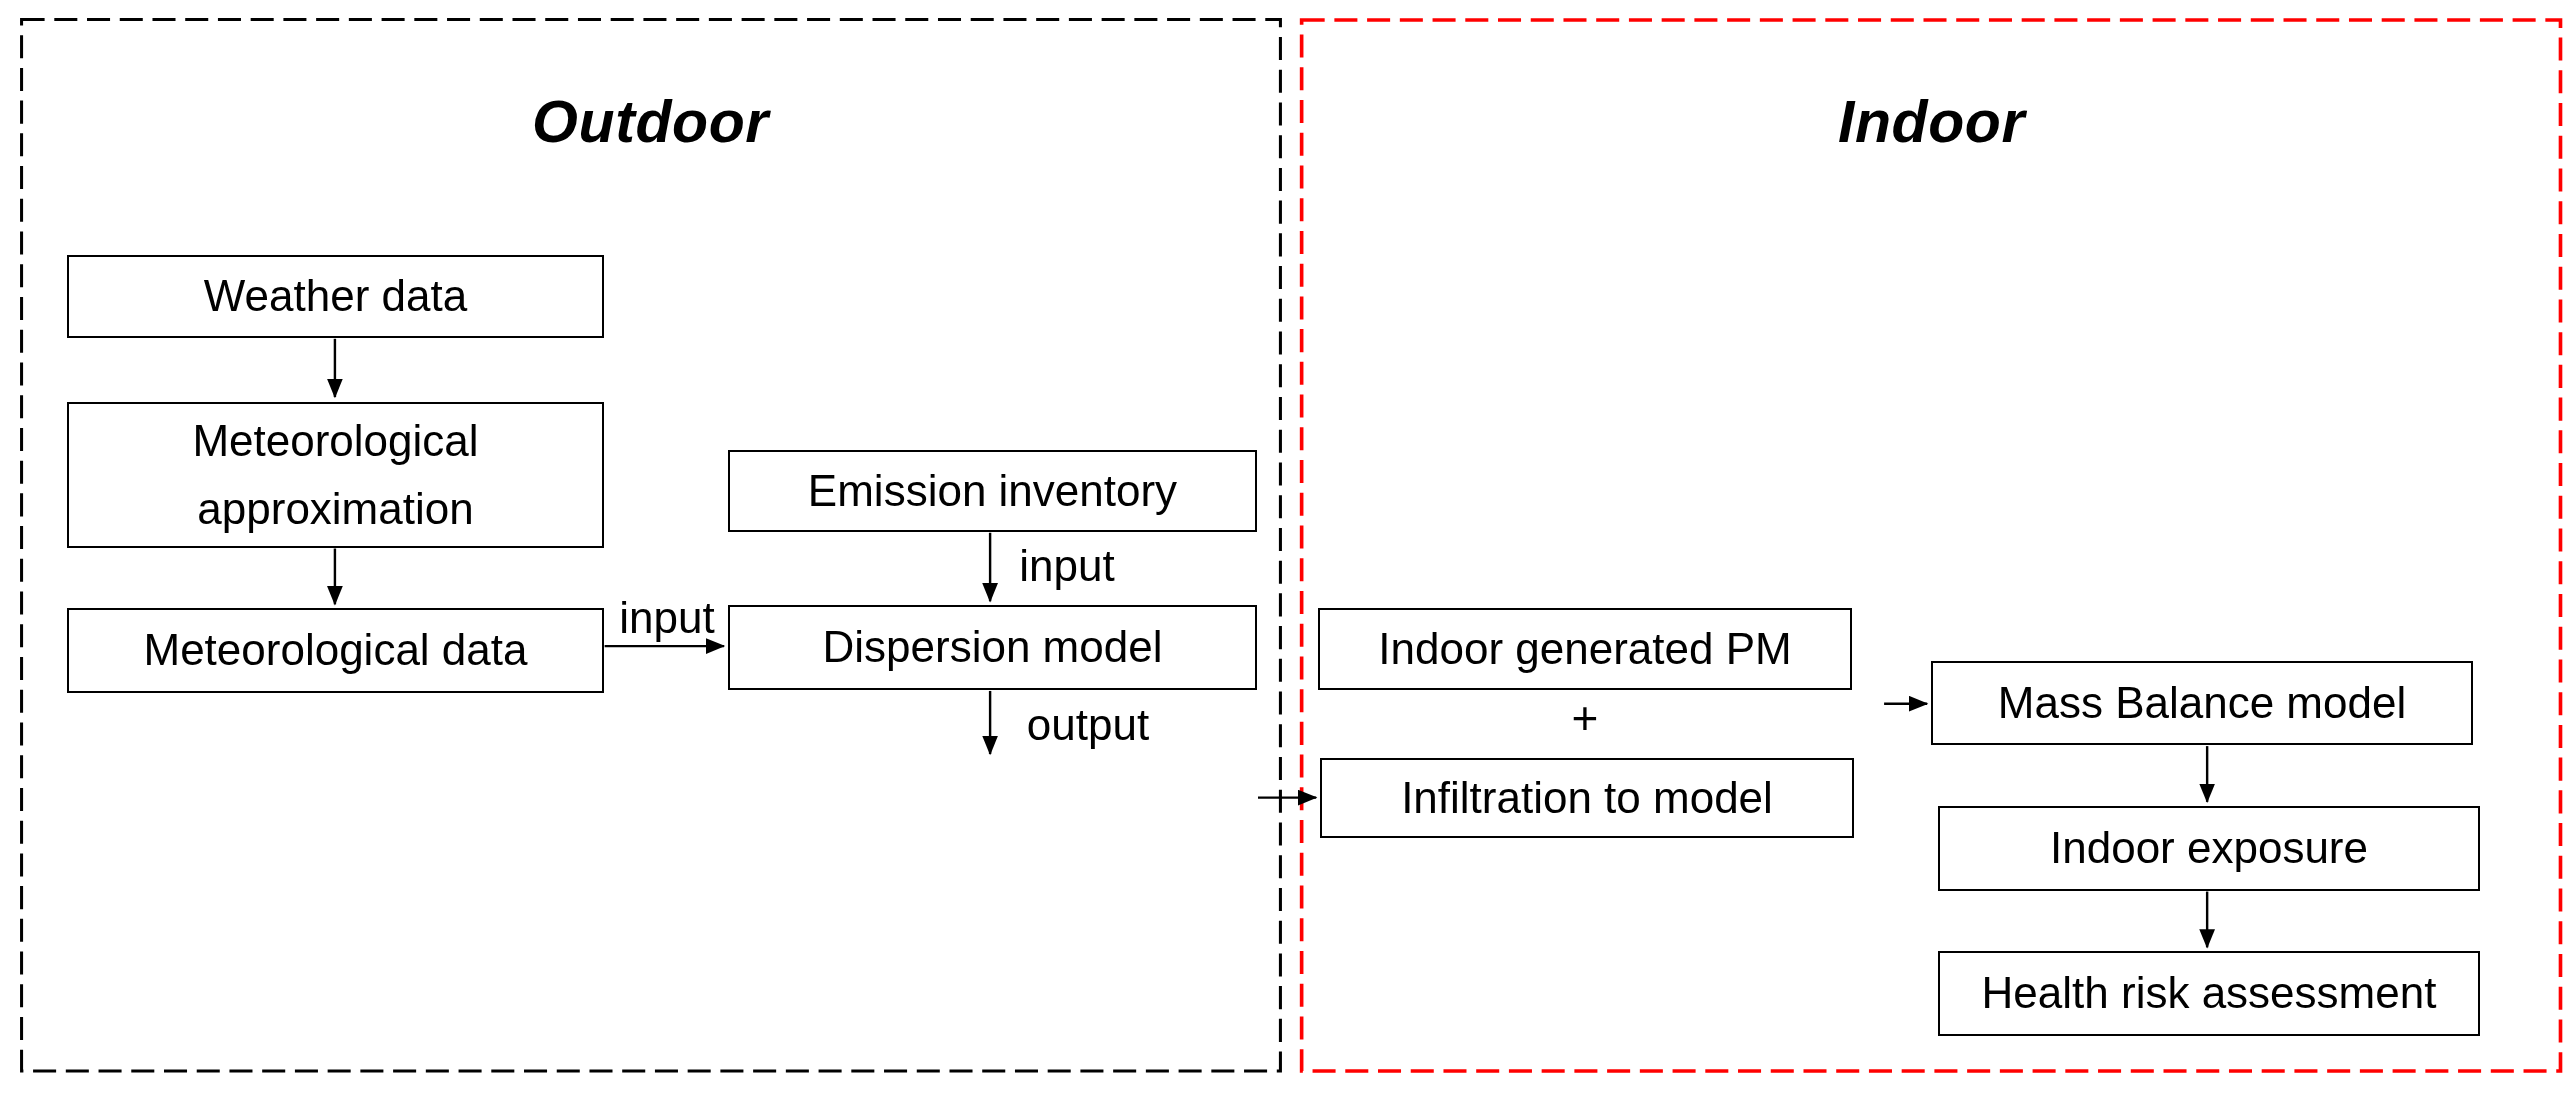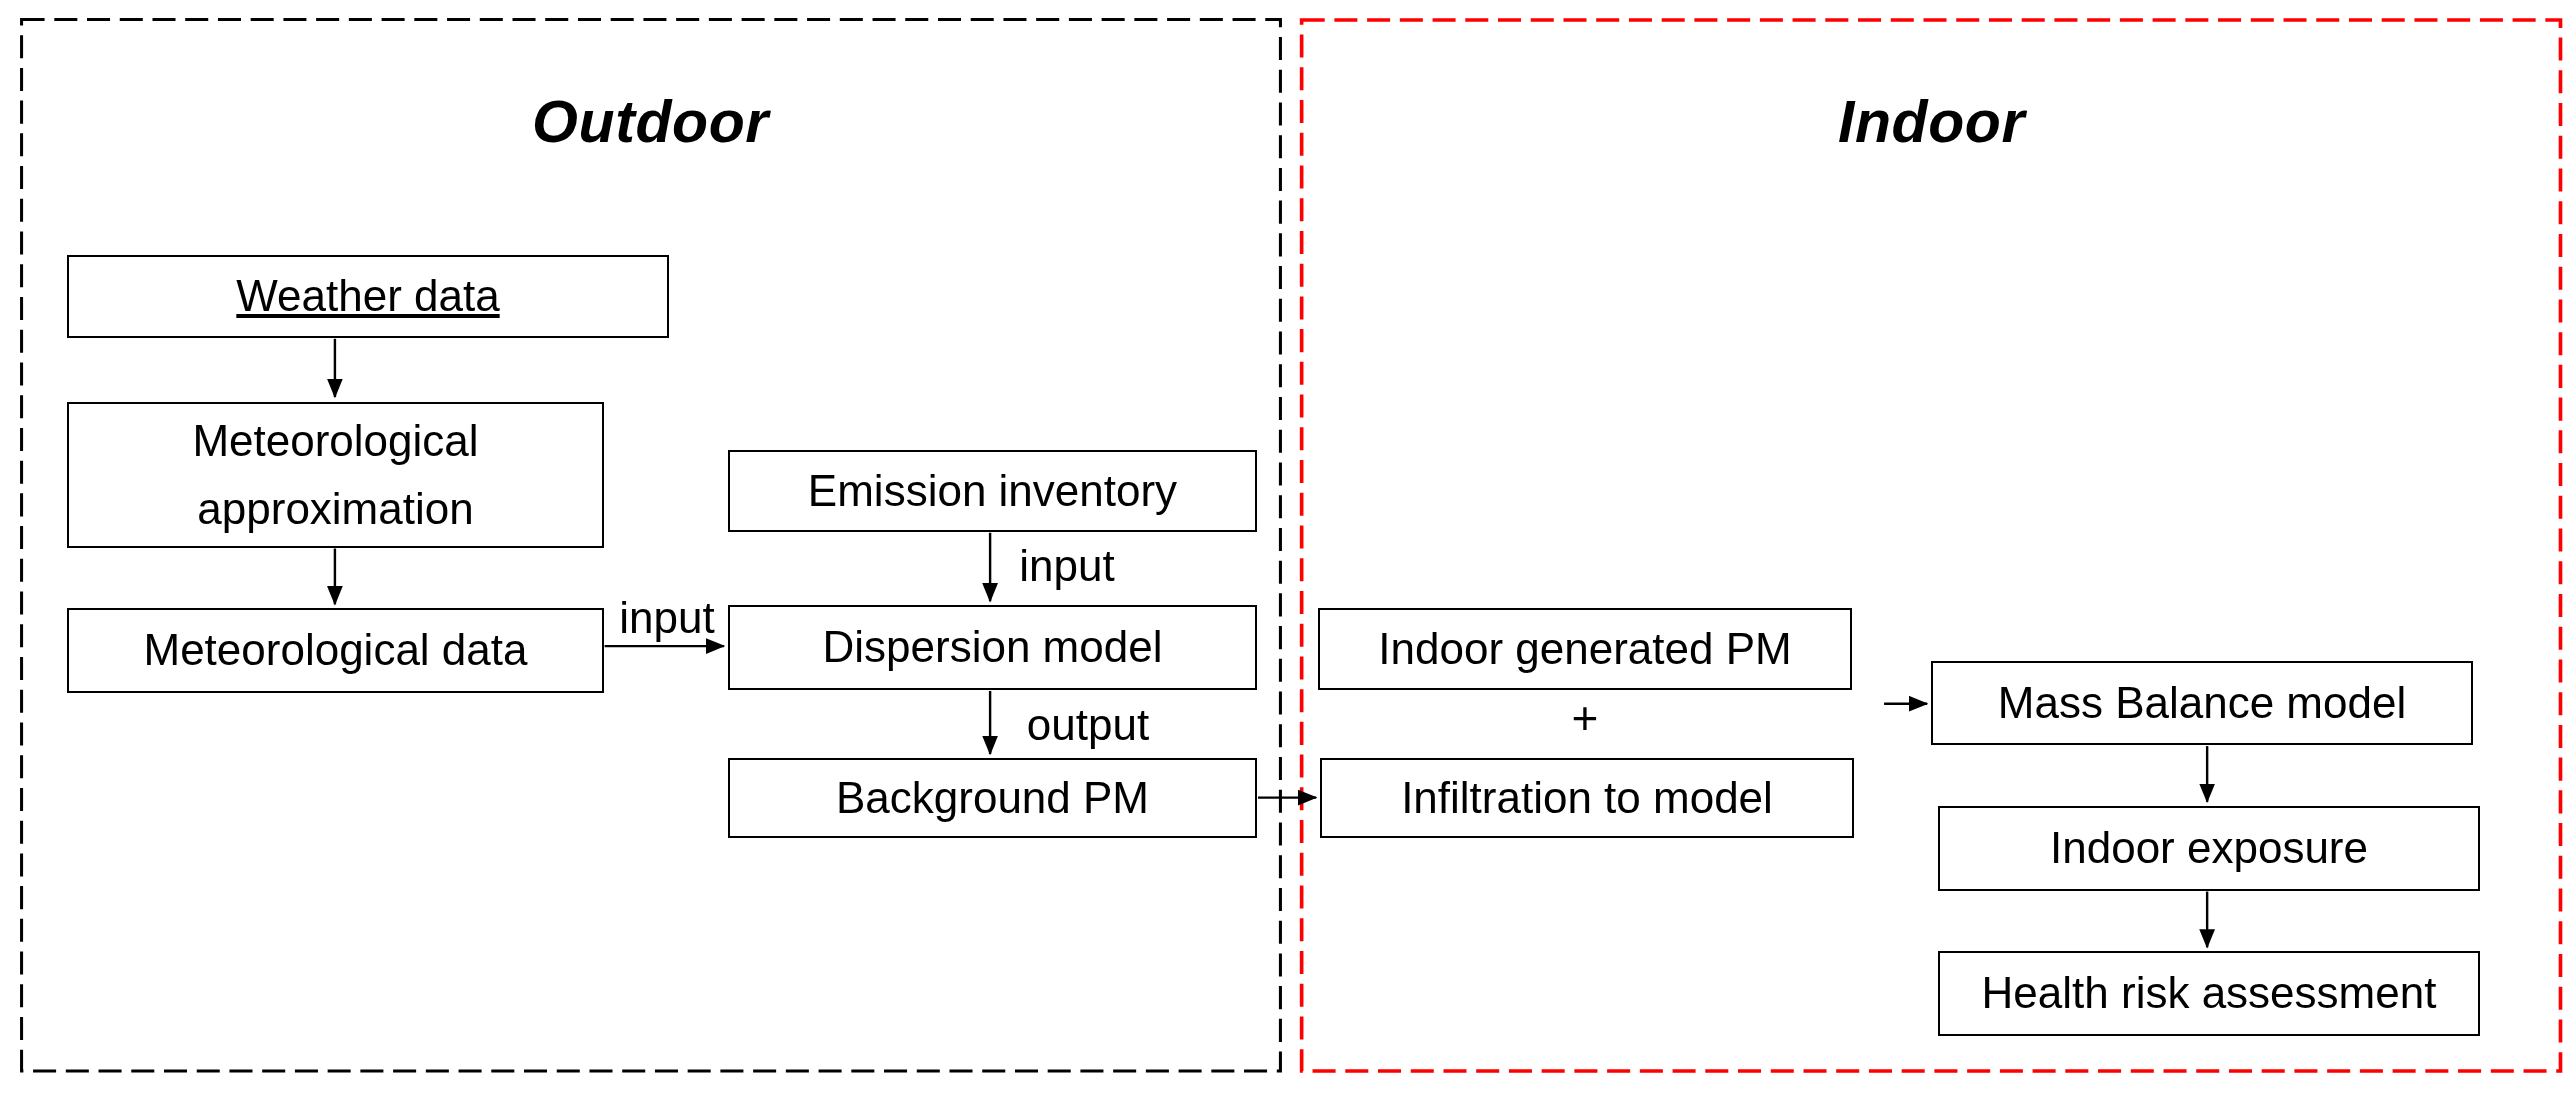--- a/index.html
+++ b/index.html
@@ -87,43 +87,40 @@
     <line x1="1633" y1="1140" x2="1633" y2="1244" stroke="#000000" stroke-width="4" marker-end="url(#ah)"></line>
     <line x1="2075" y1="1316" x2="2171" y2="1316" stroke="#000000" stroke-width="4" marker-end="url(#ah)"></line>
     <line x1="3108" y1="1161" x2="3179" y2="1161" stroke="#000000" stroke-width="4" marker-end="url(#ah)"></line>
     <line x1="3641" y1="1231" x2="3641" y2="1323" stroke="#000000" stroke-width="4" marker-end="url(#ah)"></line>
     <line x1="3641" y1="1471" x2="3641" y2="1563" stroke="#000000" stroke-width="4" marker-end="url(#ah)"></line>
   </svg>
 
   <div class="section-title" style="left:21px; top:86px; width:1259px;">Outdoor</div>
   <div class="section-title" style="left:1302px; top:86px; width:1259px;">Indoor</div>
 
-  <div class="node" style="left:67px; top:255px; width:602px; height:83px;text-decoration:underline;">
+  <div class="node" style="left:67px; top:255px; width:537px; height:83px;">
     <span>Weather data</span>
   </div>
 
   <div class="node wrap" style="left:67px; top:402px; width:537px; height:146px;">
     <span>Meteorological approximation</span>
   </div>
 
   <div class="node" style="left:67px; top:608px; width:537px; height:85px;">
     <span>Meteorological data</span>
   </div>
 
   <div class="node" style="left:728px; top:450px; width:529px; height:82px;text-align:right;">
     <span>Emission inventory</span>
   </div>
 
   <div class="node" style="left:728px; top:605px; width:529px; height:85px;">
     <span>Dispersion model</span>
   </div>
 
-  <div class="node" style="left:728px; top:758px; width:529px; height:80px;">
-    <span>Background PM</span>
-  </div>
 
   <div class="node" style="left:1318px; top:608px; width:534px; height:82px;">
     <span>Indoor generated PM</span>
   </div>
 
   <div class="node" style="left:1320px; top:758px; width:534px; height:80px;">
     <span>Infiltration to model</span>
   </div>
 
   <div class="node" style="left:1931px; top:661px; width:542px; height:84px;">

